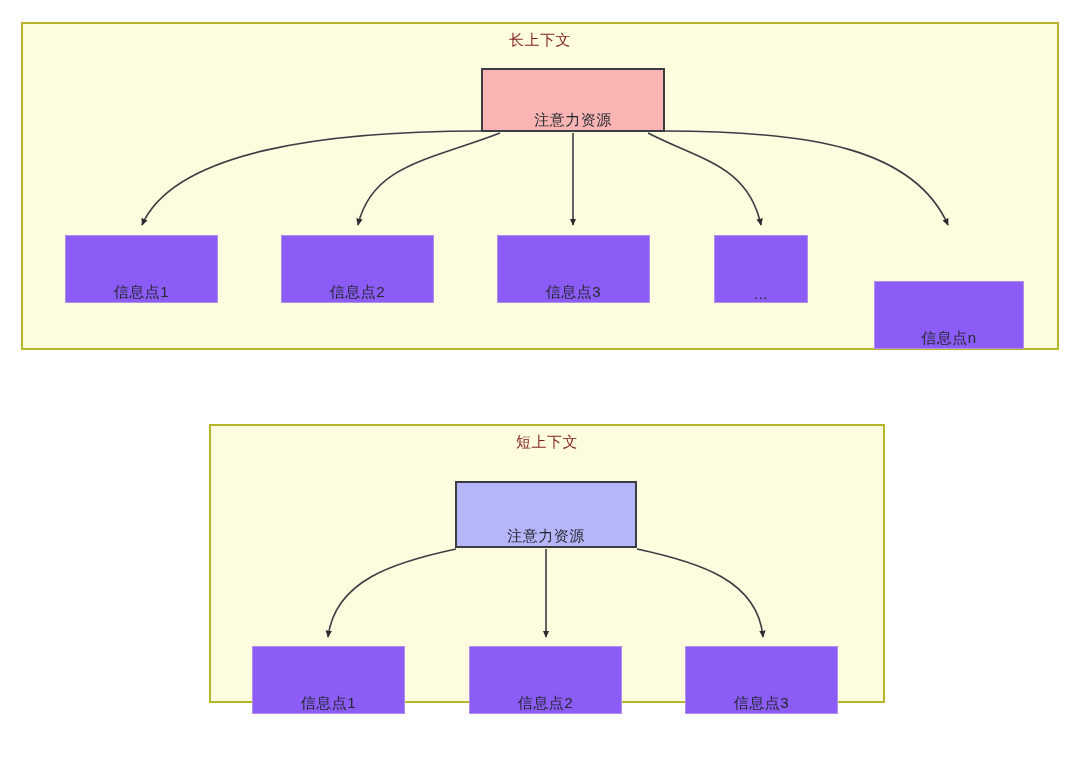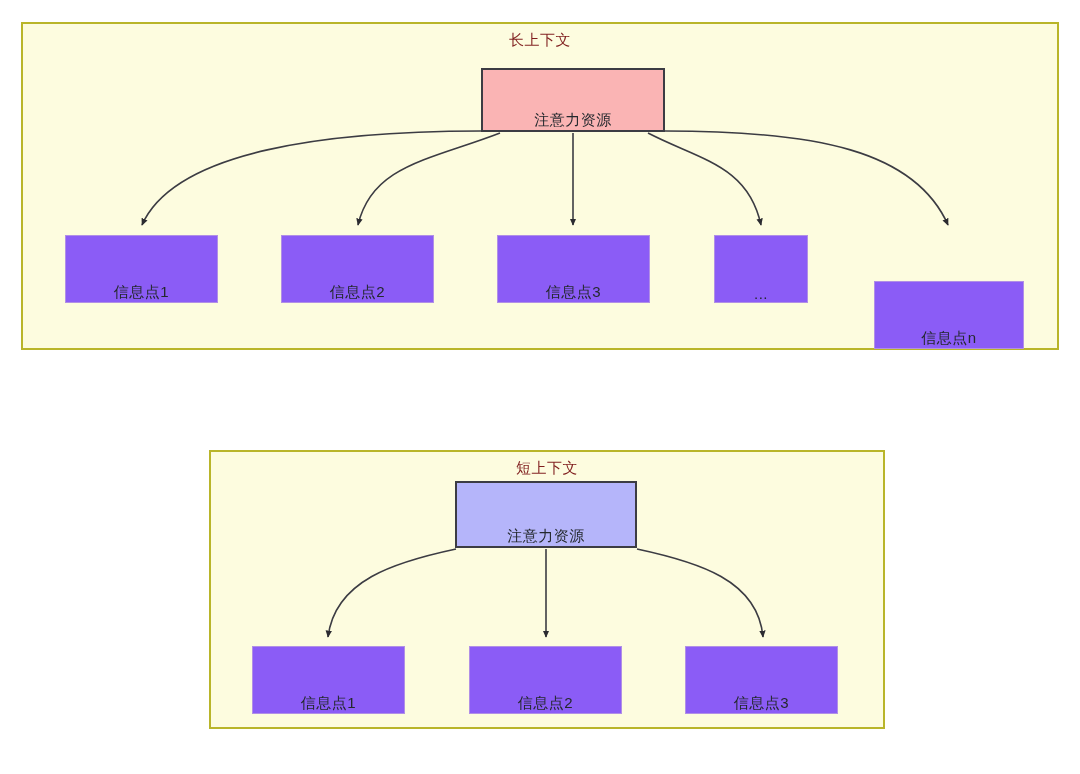--- a/index.html
+++ b/index.html
@@ -26,21 +26,21 @@
     box-sizing: border-box;
   }
   #panel-long {
     left: 21px;
     top: 22px;
     width: 1038px;
     height: 328px;
   }
   #panel-short {
     left: 209px;
-    top: 450px;
+    top: 424px;
     width: 676px;
     height: 279px;
   }
   .panel-title {
     position: absolute;
     width: 100%;
     top: 7px;
     left: 0;
     text-align: center;
     font-size: 15px;

